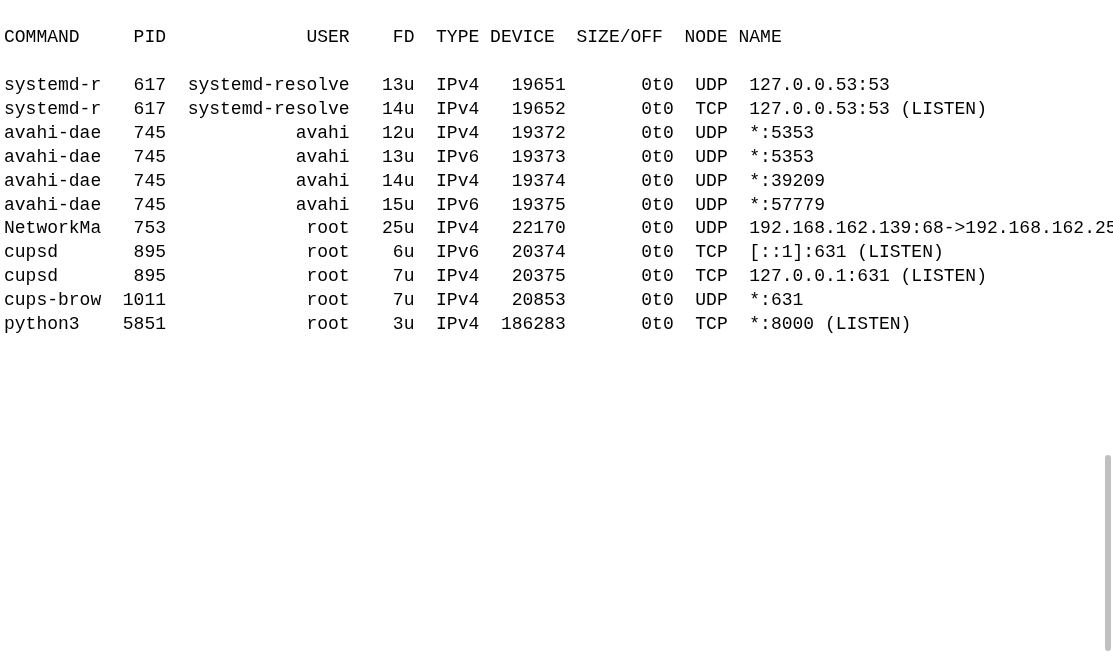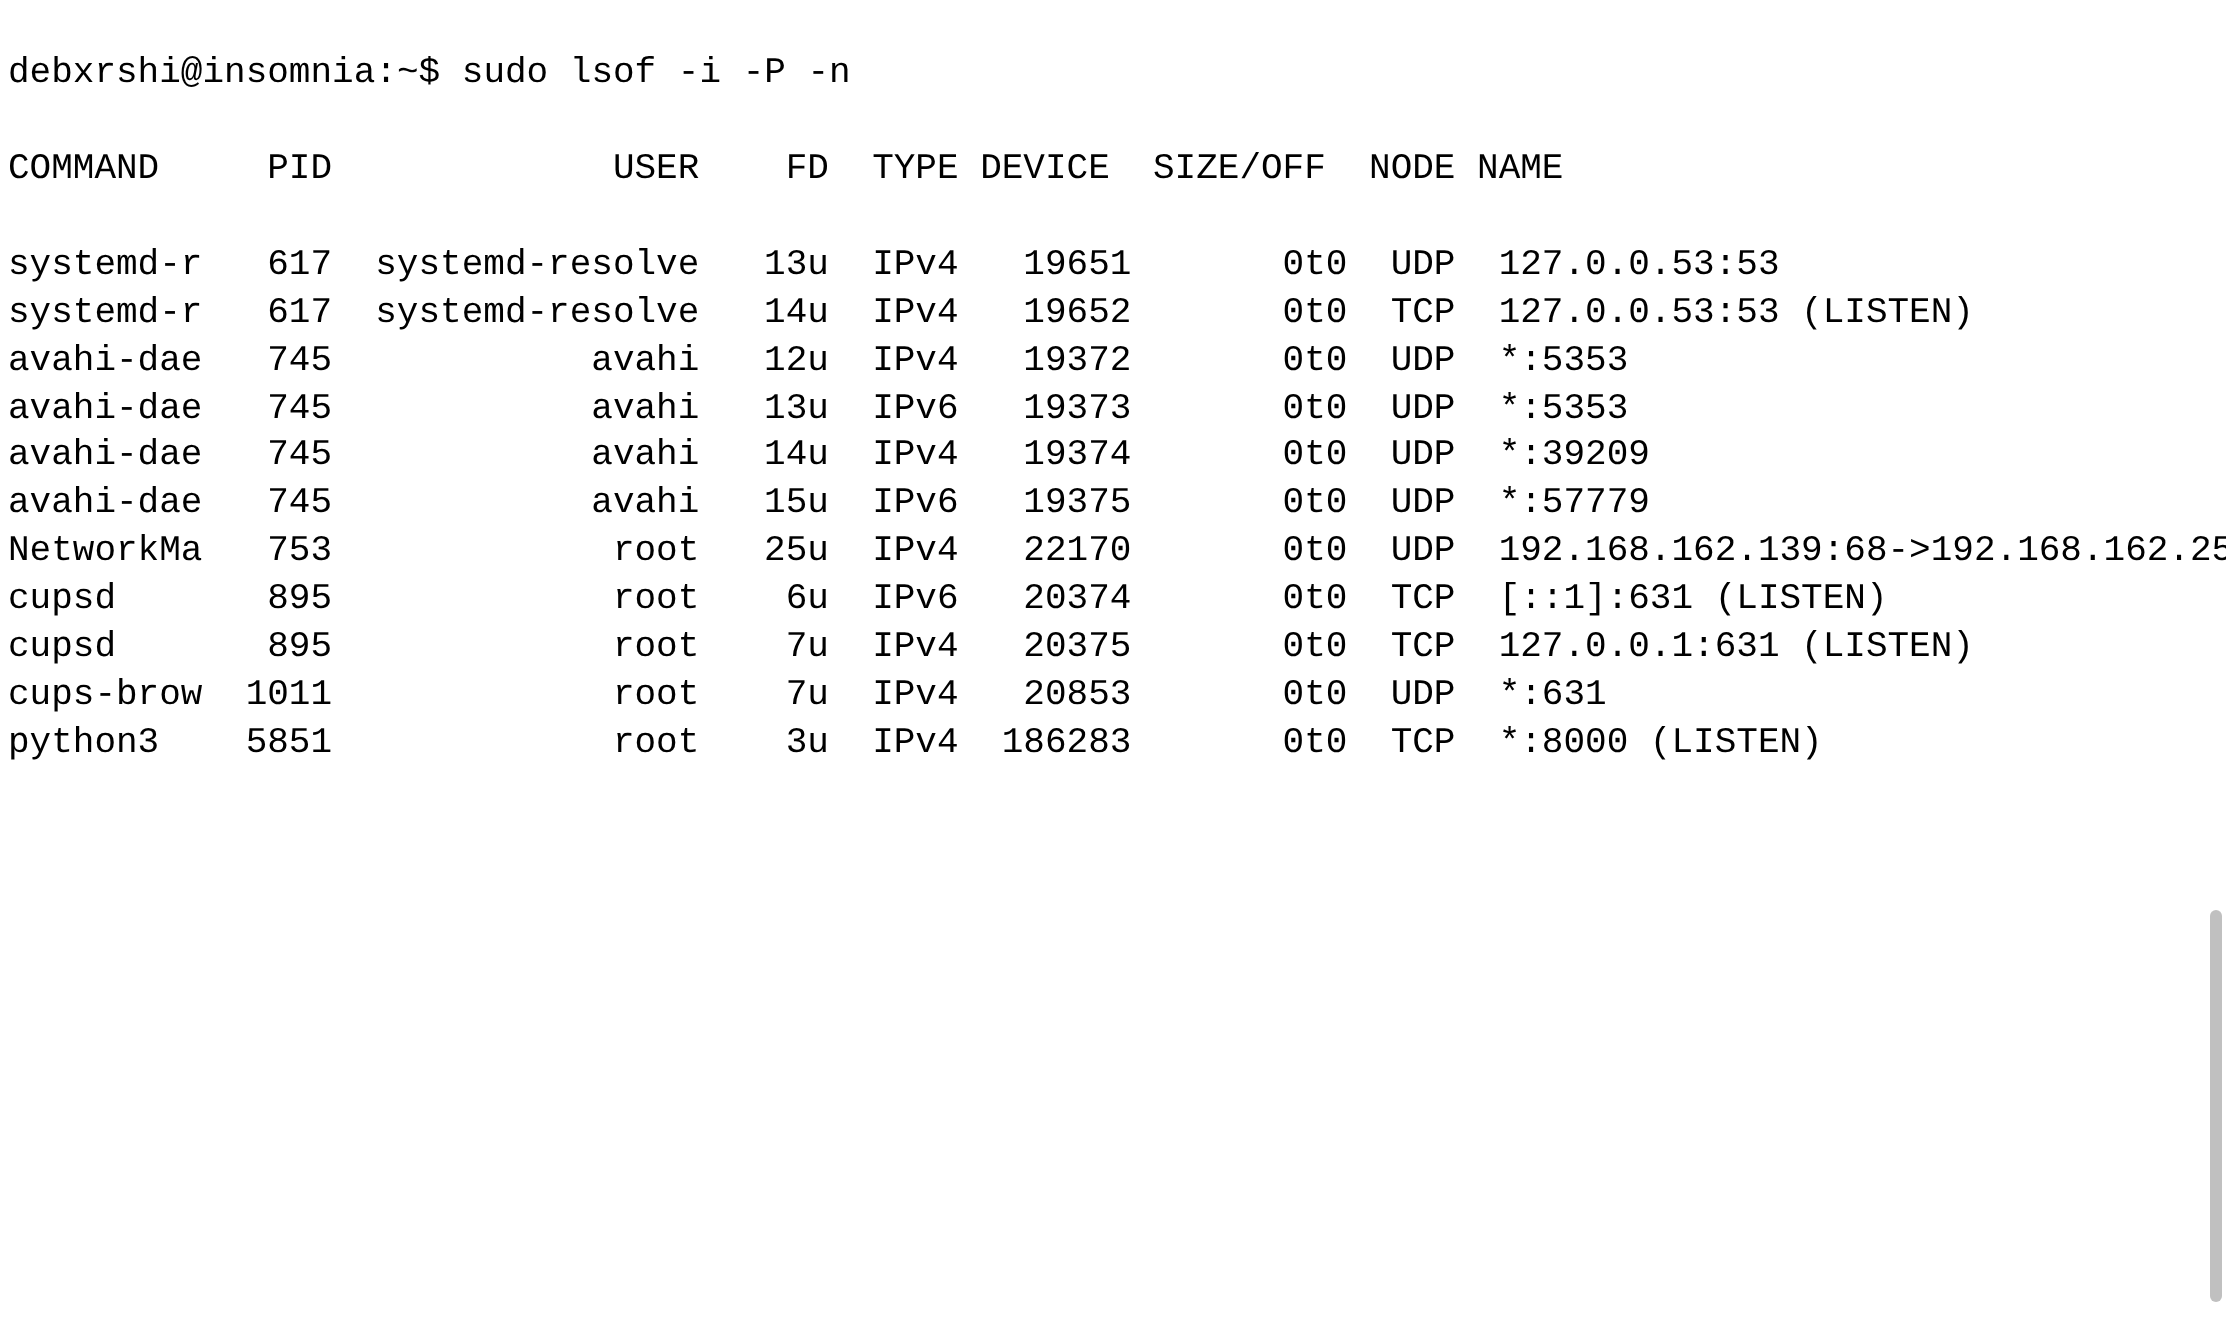--- a/index.html
+++ b/index.html
@@ -33,21 +33,20 @@
       width: 6px;
       height: 196px;
       background: #c0c0c0;
       border-radius: 3px;
     }
   </style>
 </head>
 <body>
 
 <div class="terminal">
-<span class="line"><span>debxrshi@insomnia</span>:<span>~</span><span>$</span> <span>sudo lsof -i -P -n</span></span>
 <span class="line" id="header-line">COMMAND     PID             USER    FD  TYPE DEVICE  SIZE/OFF  NODE NAME</span>
 <div id="rows-container">systemd-r   617  systemd-resolve   13u  IPv4   19651       0t0  UDP  127.0.0.53:53
 systemd-r   617  systemd-resolve   14u  IPv4   19652       0t0  TCP  127.0.0.53:53 (LISTEN)
 avahi-dae   745            avahi   12u  IPv4   19372       0t0  UDP  *:5353
 avahi-dae   745            avahi   13u  IPv6   19373       0t0  UDP  *:5353
 avahi-dae   745            avahi   14u  IPv4   19374       0t0  UDP  *:39209
 avahi-dae   745            avahi   15u  IPv6   19375       0t0  UDP  *:57779
 NetworkMa   753             root   25u  IPv4   22170       0t0  UDP  192.168.162.139:68-&gt;192.168.162.254:67
 cupsd       895             root    6u  IPv6   20374       0t0  TCP  [::1]:631 (LISTEN)
 cupsd       895             root    7u  IPv4   20375       0t0  TCP  127.0.0.1:631 (LISTEN)

